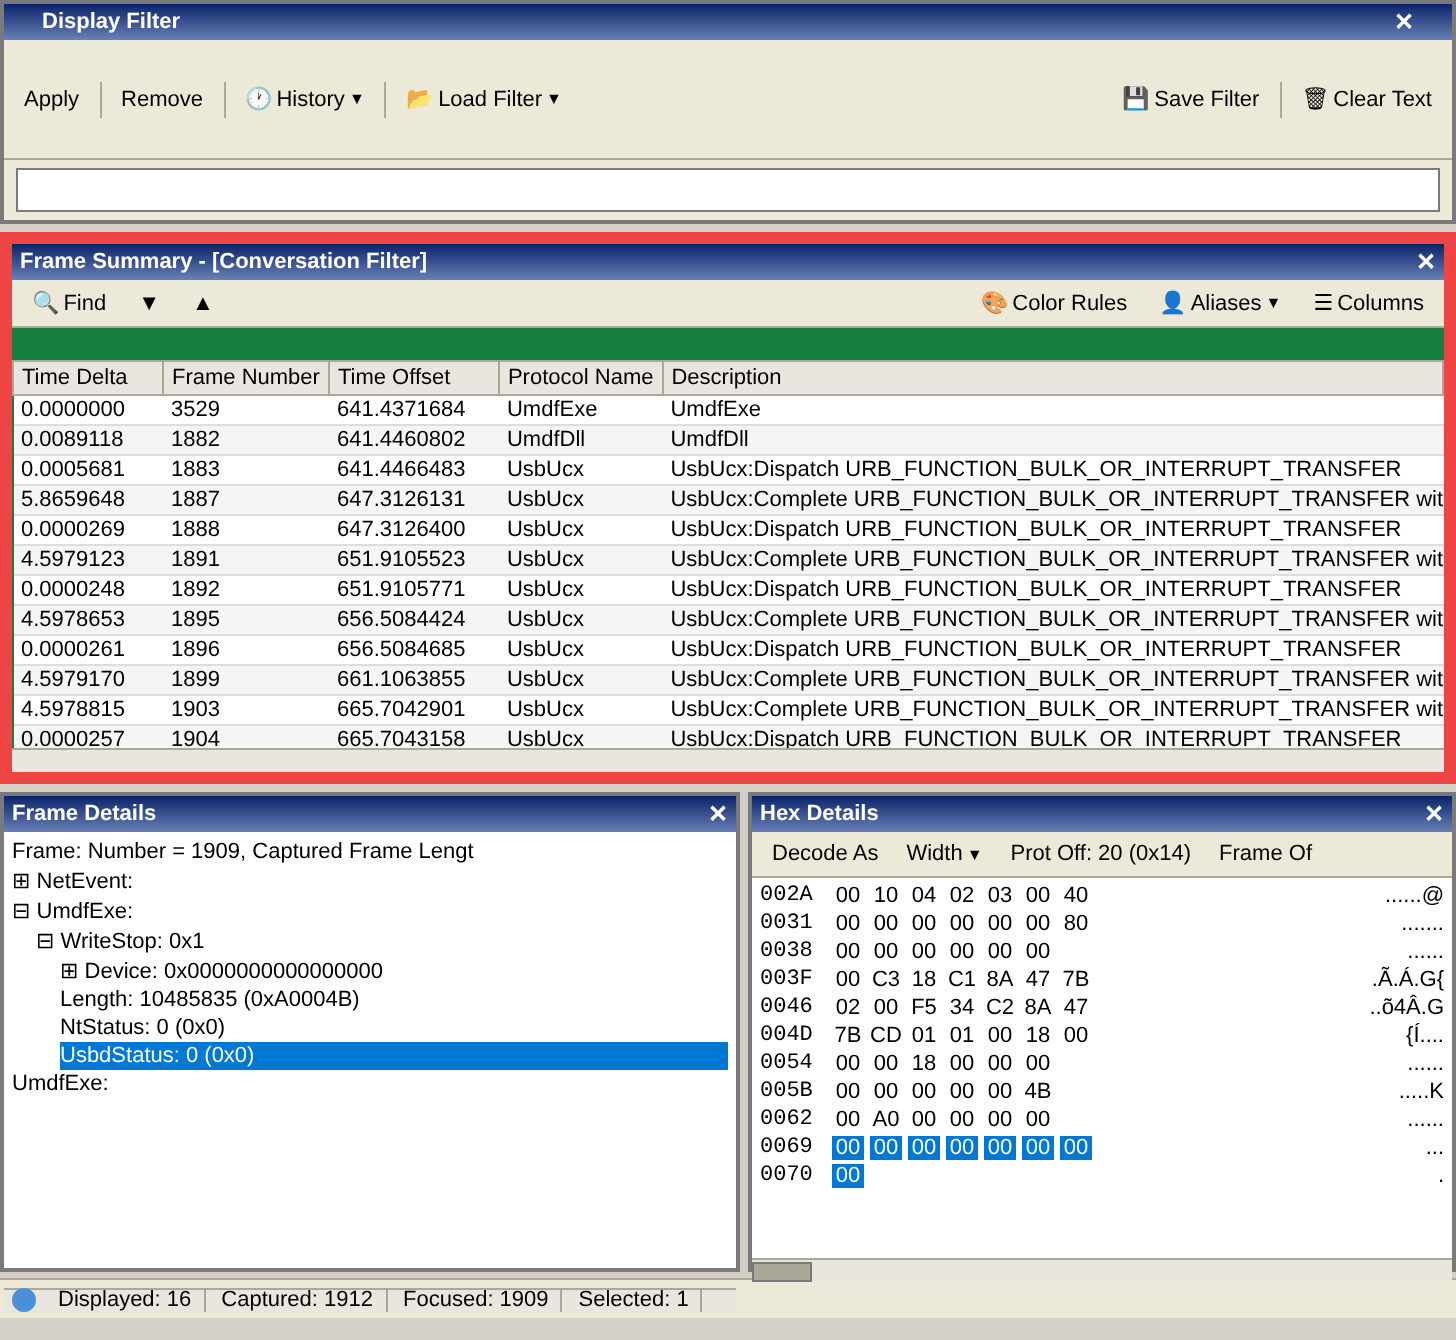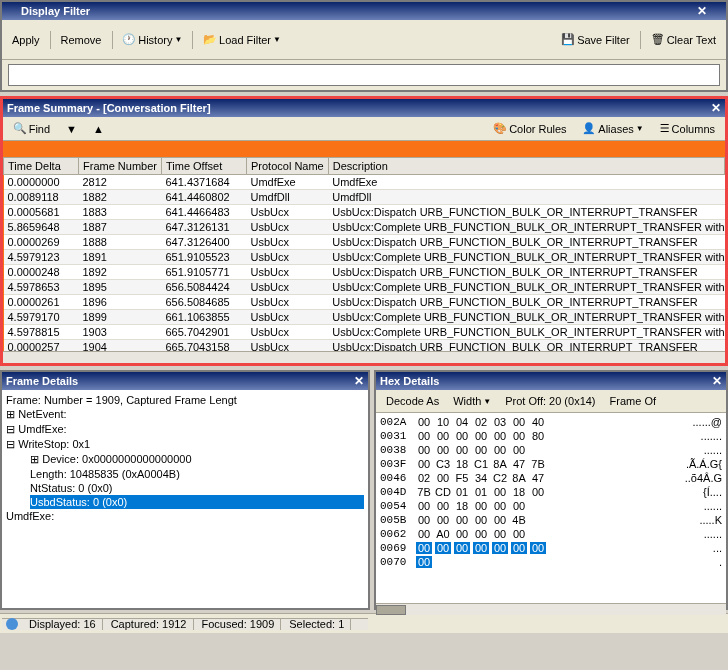--- a/index.html
+++ b/index.html
@@ -3,28 +3,28 @@
   <meta charset="utf-8">
   <style>
     * { box-sizing: border-box; margin: 0; padding: 0; font-family: 'Segoe UI', Tahoma, Arial, sans-serif; font-size: 11px; }
     body { background: #d4d0c8; width: 728px; height: 670px; overflow: hidden; }
     .title-bar { background: linear-gradient(to bottom, #0a246a, #a6b5d3); color: white; padding: 3px 5px; display: flex; align-items: center; justify-content: space-between; font-size: 11px; font-weight: bold; }
     .title-bar-close { color: white; font-size: 12px; cursor: pointer; }
 
     
     #display-filter { border: 2px solid #7a7a7a; background: #ece9d8; }
     #display-filter .title-bar { background: linear-gradient(to bottom, #0a246a, #6a7fb5); padding: 2px 19px; }
-    .toolbar { display: flex; align-items: center; padding: 10px 4px; gap: 2px; background: #ece9d8; border-bottom: 1px solid #aca899; }
+    .toolbar { display: flex; align-items: center; padding: 20px 4px; gap: 2px; background: #ece9d8; border-bottom: 1px solid #aca899; }
     .toolbar-btn { display: flex; align-items: center; gap: 2px; padding: 2px 5px; border: 1px solid transparent; background: transparent; cursor: pointer; font-size: 11px; color: #000; }
     .toolbar-sep { width: 1px; height: 18px; background: #aca899; margin: 0 2px; }
     .filter-input-area { padding: 4px 6px; background: #ece9d8; }
     .filter-input { width: 100%; height: 22px; border: 1px solid #7a7a7a; background: white; padding: 2px 4px; font-size: 11px; }
 
     
-    #frame-summary { border: 3px solid #ef4444; background: #f97316; margin-top: 4px; }
+    #frame-summary { border: 6px solid #ef4444; background: #15803d; margin-top: 4px; }
     #frame-summary .title-bar { background: linear-gradient(to bottom, #0a246a, #6a7fb5); padding: 2px 4px; }
     .summary-toolbar { display: flex; align-items: center; padding: 2px 4px; gap: 4px; background: #ece9d8; border-bottom: 1px solid #aca899; }
     .summary-toolbar-right { margin-left: auto; display: flex; align-items: center; gap: 4px; }
 
     .table-container { overflow-x: hidden; overflow-y: auto; height: 210px; }
     table { width: 100%; border-collapse: collapse; font-size: 11px; margin-top: 16px; }
     thead tr { background: #e8e6df; }
     thead th { border: 1px solid #aca899; padding: 2px 4px; text-align: left; font-weight: normal; white-space: nowrap; cursor: pointer; }
     tbody tr { background: white; }
     tbody tr:nth-child(even) { background: #f5f5f5; }
@@ -39,21 +39,21 @@
 
     
     #bottom-panels { display: flex; height: 240px; margin-top: 4px; gap: 0; }
 
     #frame-details { border: 2px solid #7a7a7a; background: white; width: 370px; flex-shrink: 0; }
     #frame-details .title-bar { background: linear-gradient(to bottom, #0a246a, #6a7fb5); padding: 2px 4px; text-align: center; }
     .frame-details-content { height: 228px; overflow-y: auto; padding: 3px 4px; font-family: 'Courier New', monospace; font-size: 11px; }
     .fd-line { padding: 1px 0; }
     .fd-line.selected { background: #0078d4; color: white; }
     .fd-indent-0 { margin-left: 0px; }
-    .fd-indent-1 { }
+    .fd-indent-1 { margin-left: 12px; }
     .fd-indent-2 { margin-left: 24px; }
     .fd-scrollbar { height: 12px; background: #e8e6df; border-top: 1px solid #aca899; }
 
     #hex-details { border: 2px solid #7a7a7a; background: white; flex: 1; margin-left: 4px; }
     #hex-details .title-bar { background: linear-gradient(to bottom, #0a246a, #6a7fb5); padding: 2px 4px; }
     .hex-toolbar { display: flex; align-items: center; padding: 2px 4px; gap: 2px; background: #ece9d8; border-bottom: 1px solid #aca899; }
     .hex-content { height: 190px; overflow-y: auto; font-family: 'Courier New', monospace; font-size: 10.5px; padding: 2px 4px; }
     .hex-row { display: flex; align-items: center; padding: 1px 0; gap: 4px; }
     .hex-addr { color: #000; min-width: 32px; font-family: Liberation Mono, monospace; }
     .hex-bytes { display: flex; gap: 3px; flex: 1; }
@@ -133,21 +133,21 @@
           <th class="col-timedelta">Time Delta</th>
           <th class="col-frameno">Frame Number</th>
           <th class="col-timeoffset">Time Offset</th>
           <th class="col-proto">Protocol Name</th>
           <th class="col-desc">Description</th>
         </tr>
       </thead>
       <tbody id="frame-tbody">
       <tr>
     <td class="col-timedelta">0.0000000</td>
-    <td class="col-frameno">2812</td>
+    <td class="col-frameno">3529</td>
     <td class="col-timeoffset">641.4371684</td>
     <td class="col-proto">UmdfExe</td>
     <td class="col-desc">UmdfExe</td>
   </tr>
           <tr>
     <td class="col-timedelta">0.0089118</td>
     <td class="col-frameno">1882</td>
     <td class="col-timeoffset">641.4460802</td>
     <td class="col-proto">UmdfDll</td>
     <td class="col-desc">UmdfDll</td>

